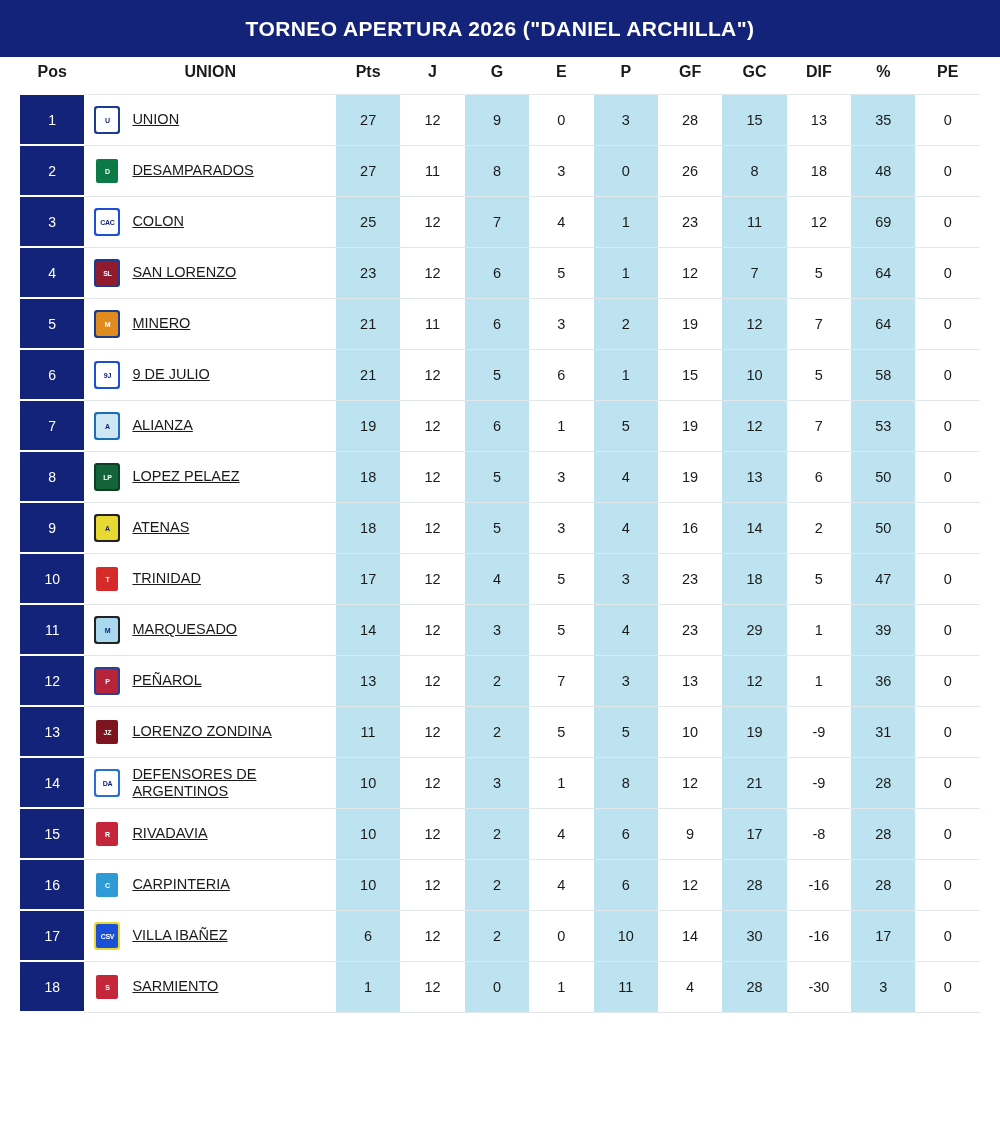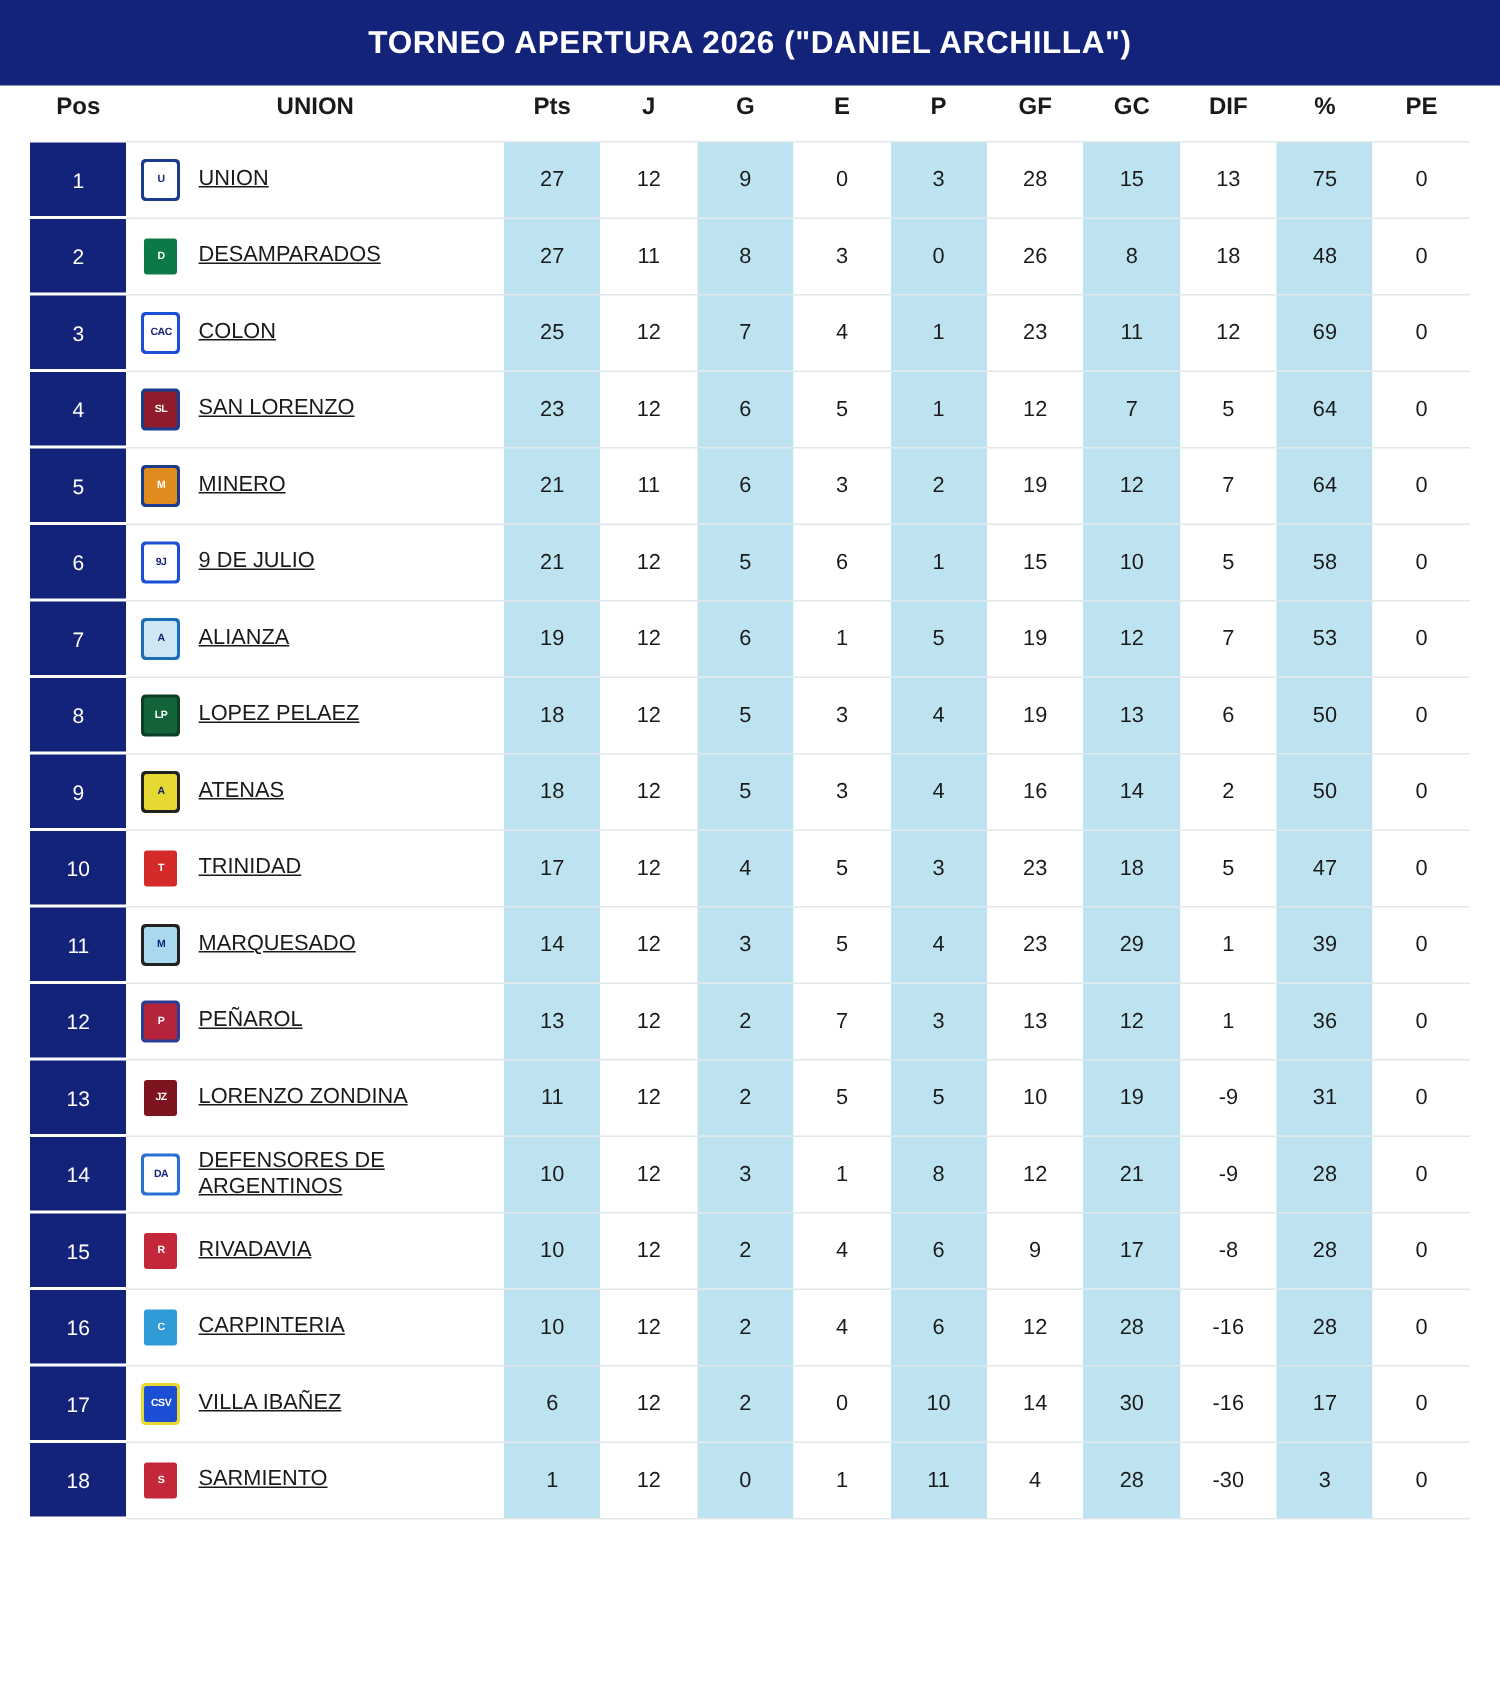--- a/index.html
+++ b/index.html
@@ -154,21 +154,21 @@
               </div>
             </td>
             <td class="shaded">27</td>
             <td class="plain">12</td>
             <td class="shaded">9</td>
             <td class="plain">0</td>
             <td class="shaded">3</td>
             <td class="plain">28</td>
             <td class="shaded">15</td>
             <td class="plain">13</td>
-            <td class="shaded">75</td>
+            <td class="shaded">35</td>
             <td class="plain">0</td>
           </tr>
           <tr class="row">
             <td class="pos">2</td>
             <td class="equipo plain">
               <div class="team-cell">
                 <span class="crest" style="background: rgb(255, 255, 255);">
                   <span class="inner" style="background: rgb(12, 122, 70);"></span>
                   <span class="badge-text" style="color: rgb(255, 255, 255);">D</span>
                 </span>

